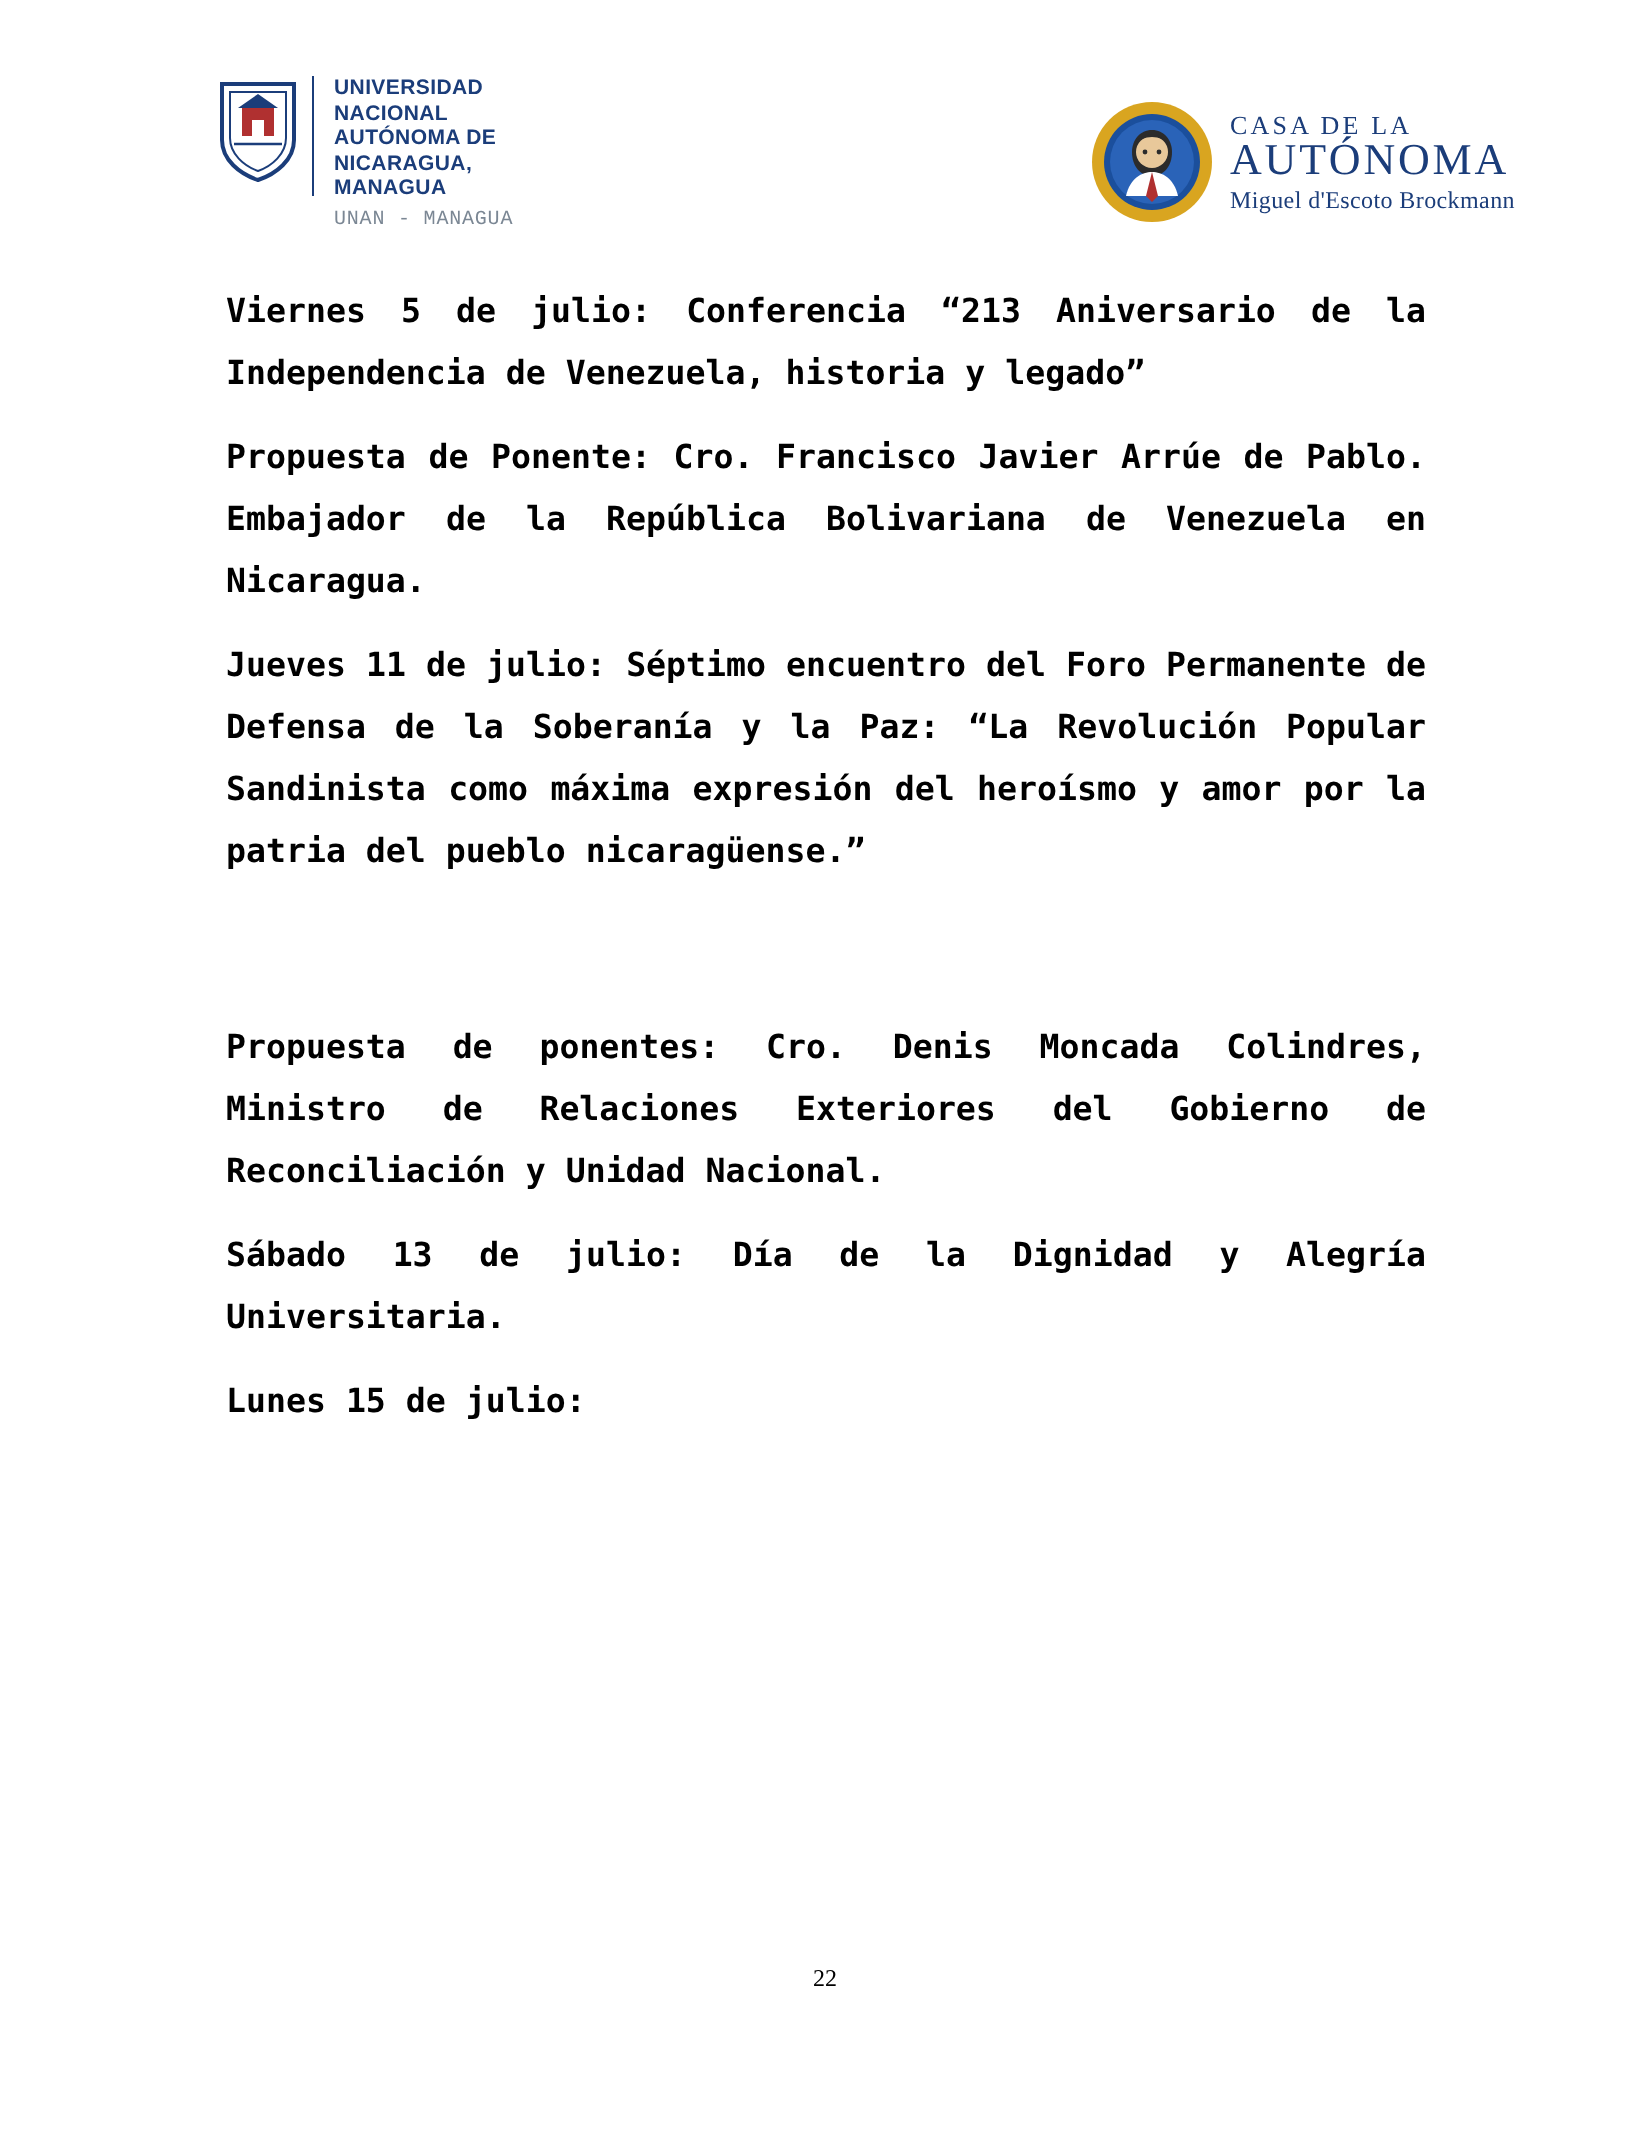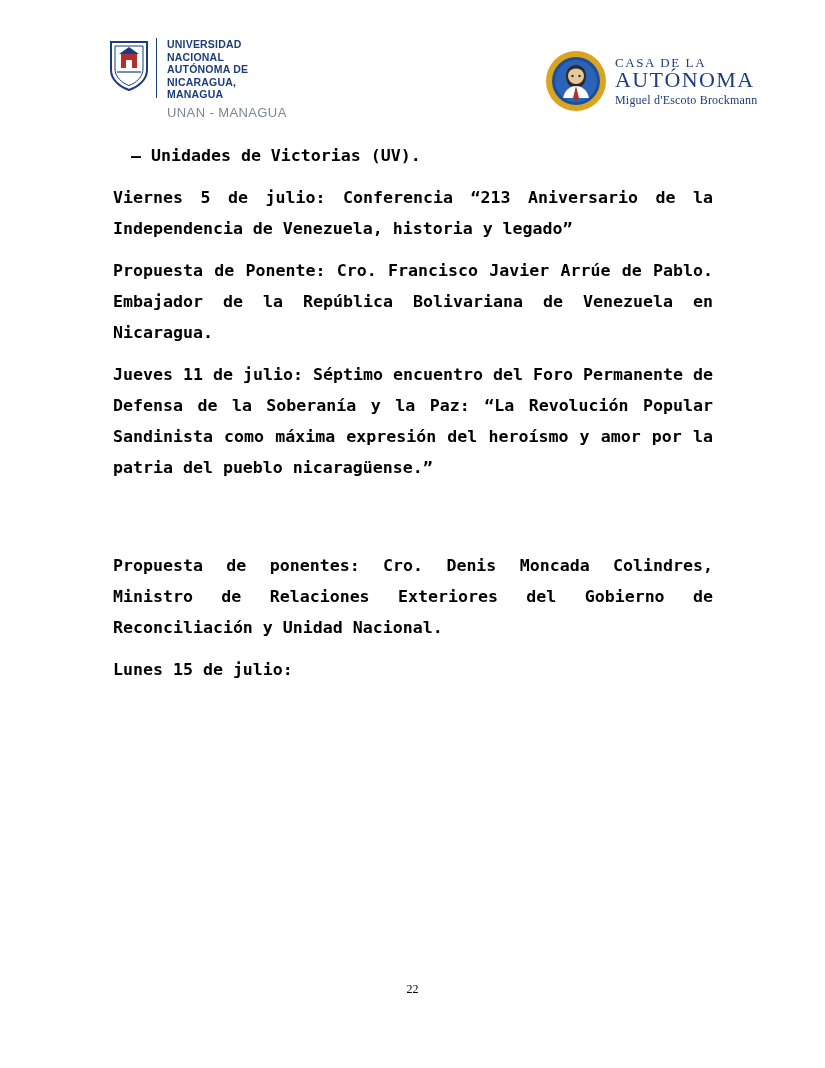--- a/index.html
+++ b/index.html
@@ -54,23 +54,23 @@
   }
   .unan-text {
     font-family: "Liberation Sans", sans-serif;
     color: #1b3d7a;
     font-size: 10.5px;
     line-height: 12.6px;
     font-weight: 600;
     letter-spacing: 0.2px;
   }
   .unan-sub {
-    font-family: Liberation Sans, sans-serif;
+    font-family: Liberation Mono, monospace;
     color: #7b8794;
-    font-size: 13px;
+    font-size: 10px;
     letter-spacing: 0.4px;
     margin-top: 4px;
     font-weight: 400;
   }
 
   
   .casa-block {
     position: absolute;
     left: 545px;
     top: 12px;
@@ -188,26 +188,26 @@
       </svg>
       <div class="casa-text">
         <div class="casa-line1">CASA DE LA</div>
         <div class="casa-line2">AUTÓNOMA</div>
         <div class="casa-line3">Miguel d'Escoto Brockmann</div>
       </div>
     </div>
   </div>
 
   <div class="content">
-    <p class="para indent">– Unidades de Victorias (UV).</p>
     <p class="para">Viernes 5 de julio: Conferencia “213 Aniversario de la Independencia de Venezuela, historia y legado”</p>
     <p class="para">Propuesta de Ponente: Cro. Francisco Javier Arrúe de Pablo. Embajador de la República Bolivariana de Venezuela en Nicaragua.</p>
     <p class="para">Jueves 11 de julio: Séptimo encuentro del Foro Permanente de Defensa de la Soberanía y la Paz: “La Revolución Popular Sandinista como máxima expresión del heroísmo y amor por la patria del pueblo nicaragüense.”</p>
     <div class="spacer"></div>
     <p class="para">Propuesta de ponentes: Cro. Denis Moncada Colindres, Ministro de Relaciones Exteriores del Gobierno de Reconciliación y Unidad Nacional.</p>
+    <p class="para">Sábado 13 de julio: Día de la Dignidad y Alegría Universitaria.</p>
     <p class="para">Lunes 15 de julio:</p>
   </div>
 
   <div class="footer">
     <span>22</span>
   </div>
 
 </div>
 
 </body></html>

